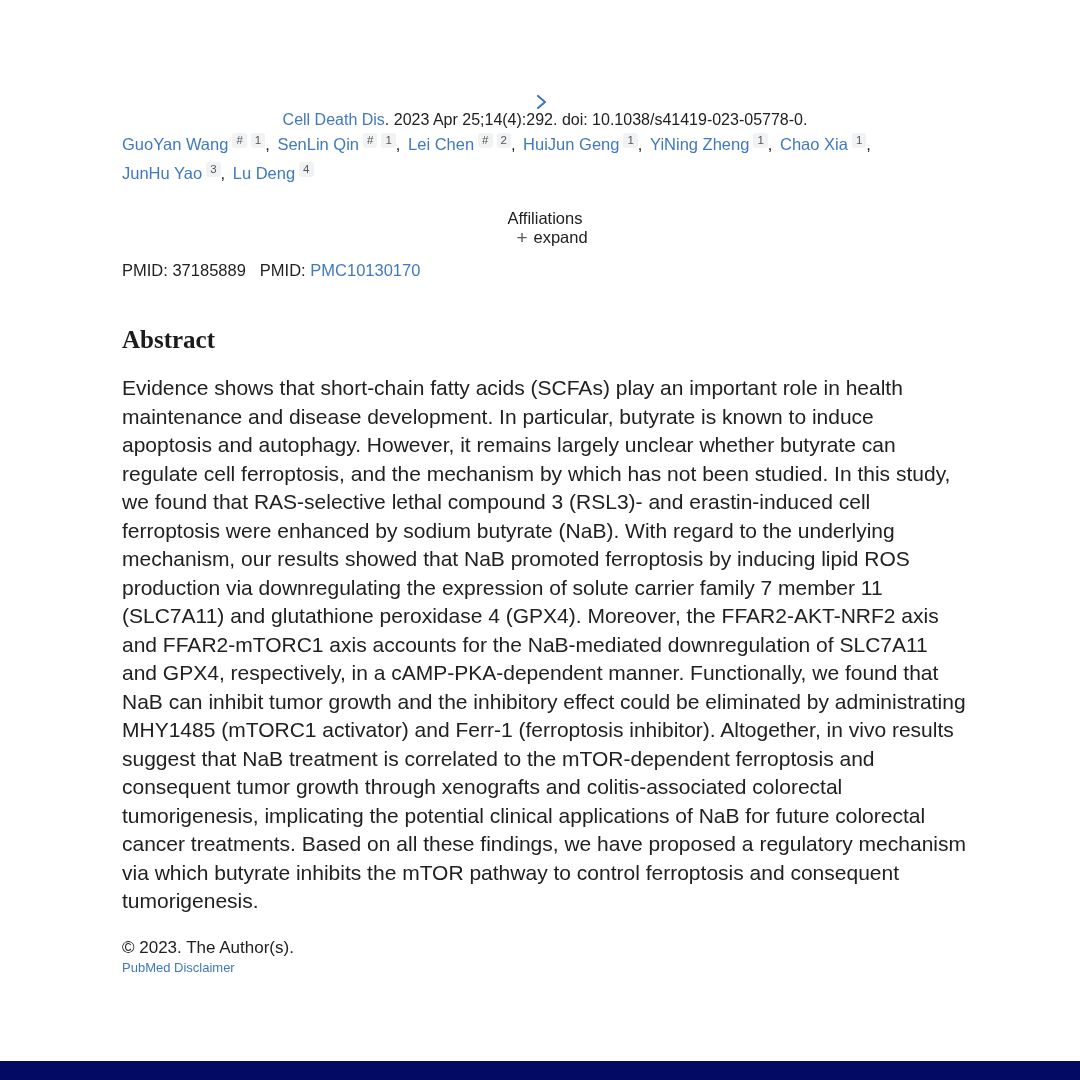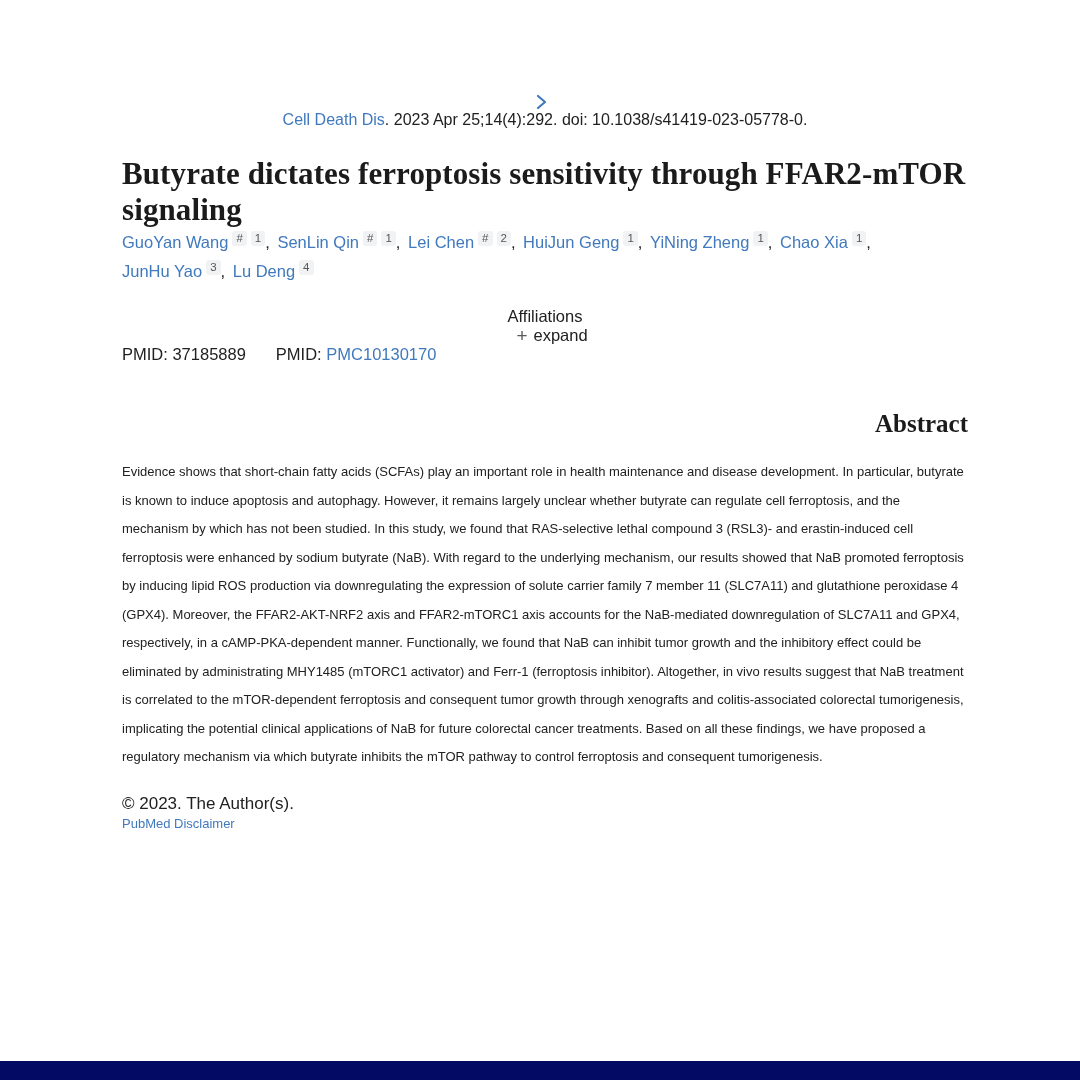--- a/index.html
+++ b/index.html
@@ -97,38 +97,38 @@
   .plus-icon {
     font-size: 19px;
     font-weight: 400;
     color: #5a5a5a;
     margin-right: 6px;
     line-height: 1;
   }
 
   
   .ids {
+    margin-top: 14px;
     font-size: 16.5px;
     display: flex;
-    gap: 30px;
+    gap: 14px;
   }
   .id-label { color: var(--text); }
 
   
   .abstract-heading {
     margin-top: 46px;
     font-family: "Liberation Serif", "DejaVu Serif", serif;
     font-weight: 700;
     font-size: 25px;
     color: #1b1b1b;
-    text-align: right;
   }
   .abstract-body {
     margin-top: 20px;
-    font-size: 13px;
+    font-size: 21px;
     line-height: 28.5px;
     color: var(--text);
   }
 
   
   .copyright {
     margin-top: 22px;
     font-size: 17px;
     color: var(--text);
   }
@@ -156,21 +156,20 @@
     <span class="chevron-icon">
       <svg width="13" height="16" viewBox="0 0 13 16">
         <polyline points="3,2 10,8 3,14" fill="none" stroke="#4079bd" stroke-width="2.2" stroke-linecap="round" stroke-linejoin="round"></polyline>
       </svg>
     </span>
     <span>
       <a>Cell Death Dis</a><span class="citation-rest">. 2023 Apr 25;14(4):292. doi: 10.1038/s41419-023-05778-0.</span>
     </span>
   </div>
 
-  <h1 class="title">Butyrate dictates ferroptosis sensitivity through FFAR2-mTOR signaling</h1>
 
   <div class="authors"><span class="author"><a>GuoYan Wang</a><span class="sup-badge">#</span><span class="sup-badge">1</span><span class="author-sep">,</span></span> <span class="author"><a>SenLin Qin</a><span class="sup-badge">#</span><span class="sup-badge">1</span><span class="author-sep">,</span></span> <span class="author"><a>Lei Chen</a><span class="sup-badge">#</span><span class="sup-badge">2</span><span class="author-sep">,</span></span> <span class="author"><a>HuiJun Geng</a><span class="sup-badge">1</span><span class="author-sep">,</span></span> <span class="author"><a>YiNing Zheng</a><span class="sup-badge">1</span><span class="author-sep">,</span></span> <span class="author"><a>Chao Xia</a><span class="sup-badge">1</span><span class="author-sep">,</span></span> <span class="author"><a>JunHu Yao</a><span class="sup-badge">3</span><span class="author-sep">,</span></span> <span class="author"><a>Lu Deng</a><span class="sup-badge">4</span></span> </div>
 
   <div class="affiliations">
     <span class="affiliations-label">Affiliations</span>
     <button class="expand-button">
       <span class="plus-icon">+</span>
       <span>expand</span>
     </button>
   </div>

